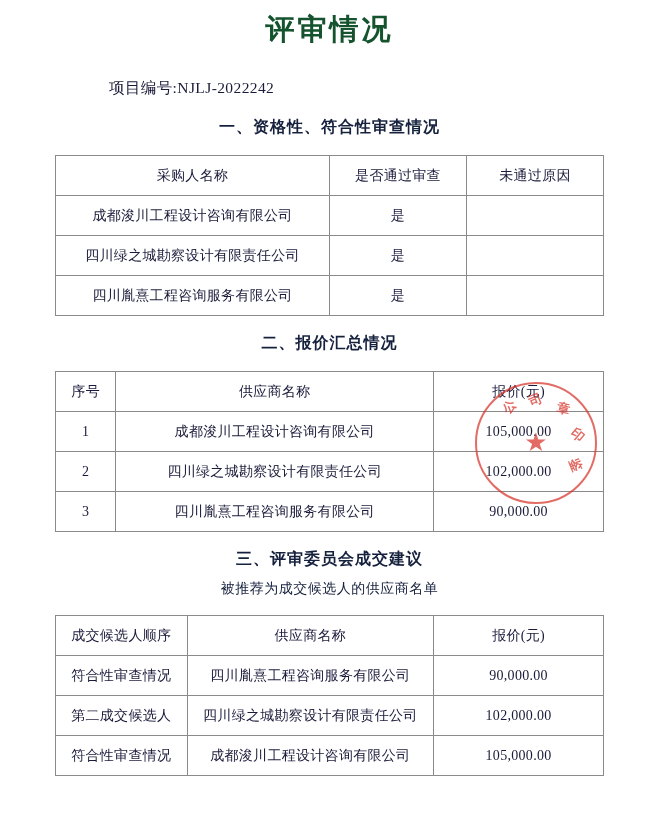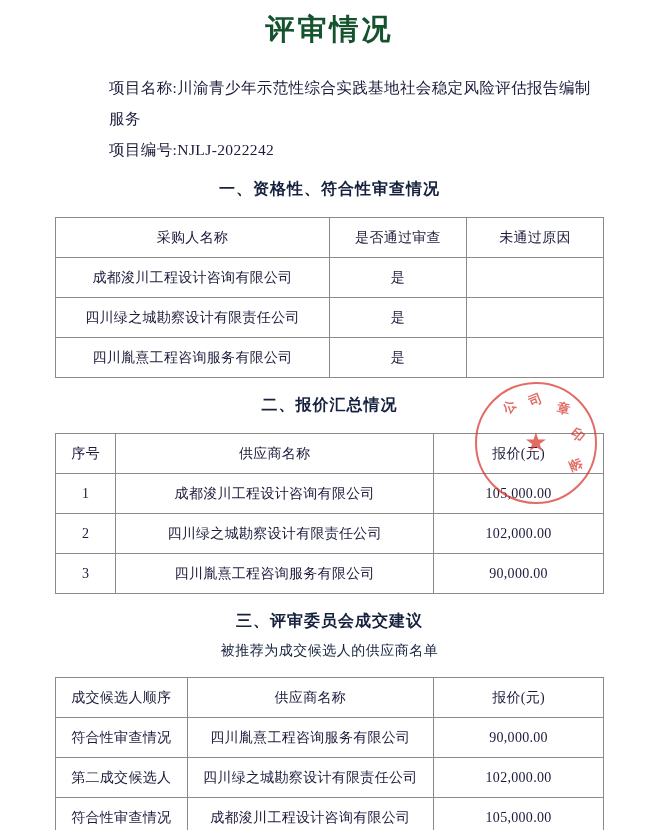--- a/index.html
+++ b/index.html
@@ -141,21 +141,20 @@
   }
 </style>
 </head>
 <body>
 
 <div class="page">
 
   <div class="doc-title">评审情况</div>
 
   <div class="meta-block">
-    <div class="meta-line"><span class="label">项目名称:</span><span>川渝青少年示范性综合实践基地社会稳定风险评估报告编制服务</span></div>
     <div class="meta-line"><span class="label">项目编号:</span><span>NJLJ-2022242</span></div>
   </div>
 
   <div class="section-title">一、资格性、符合性审查情况</div>
 
   <table class="doc-table t1">
     <colgroup>
         <col class="c1">
         <col class="c2">
         <col class="c3">

